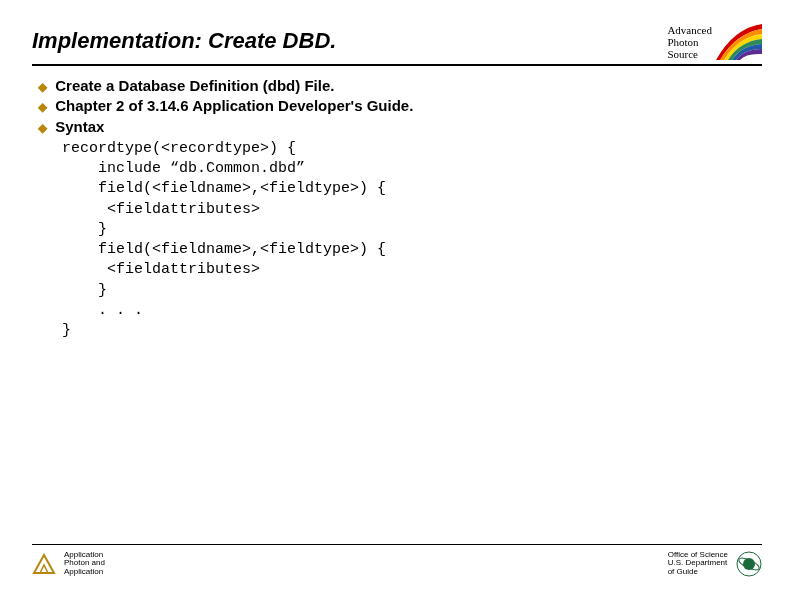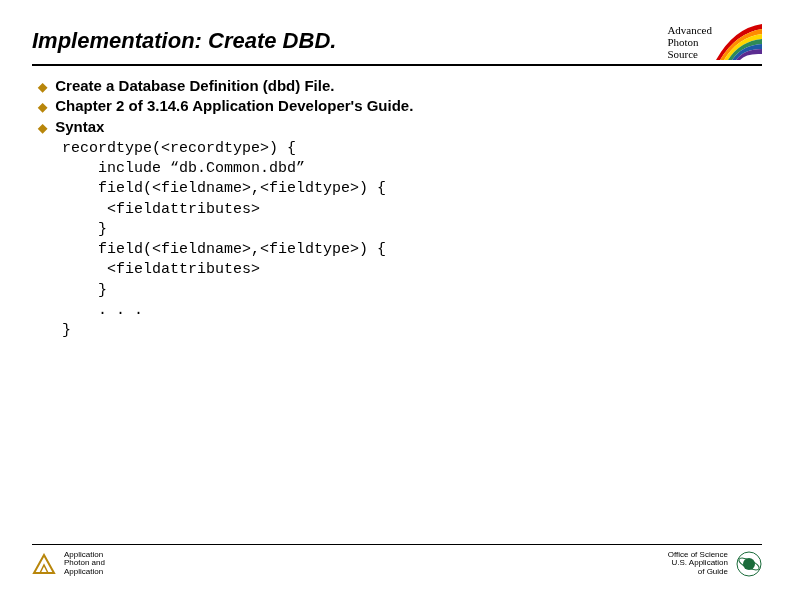--- a/index.html
+++ b/index.html
@@ -114,21 +114,20 @@
   .footer-right {
     display: flex;
     align-items: center;
     gap: 8px;
   }
   .footer-right-text {
     font-family: Arial, sans-serif;
     font-size: 8px;
     line-height: 1.1;
     color: #000;
-    text-align: right;
   }
   .doe-logo {
     width: 26px;
     height: 26px;
   }
 </style>
 </head>
 <body>
 
 <div class="slide">
@@ -192,21 +191,21 @@
         <div class="footer-left-text">
           <div>Application</div>
           <div>Photon and</div>
           <div>Application</div>
         </div>
       </div>
 
       <div class="footer-right">
         <div class="footer-right-text">
           <div>Office of Science</div>
-          <div>U.S. Application</div>
+          <div>U.S. Department</div>
           <div>of Guide</div>
         </div>
         <svg class="doe-logo" viewBox="0 0 26 26">
           <circle cx="13" cy="13" r="12" fill="none" stroke="#1a6b3a" stroke-width="1"></circle>
           <circle cx="13" cy="13" r="6" fill="#1a6b3a"></circle>
           <ellipse cx="13" cy="13" rx="11" ry="4" fill="none" stroke="#1a6b3a" stroke-width="1" transform="rotate(25 13 13)"></ellipse>
         </svg>
       </div>
 
     </div>

